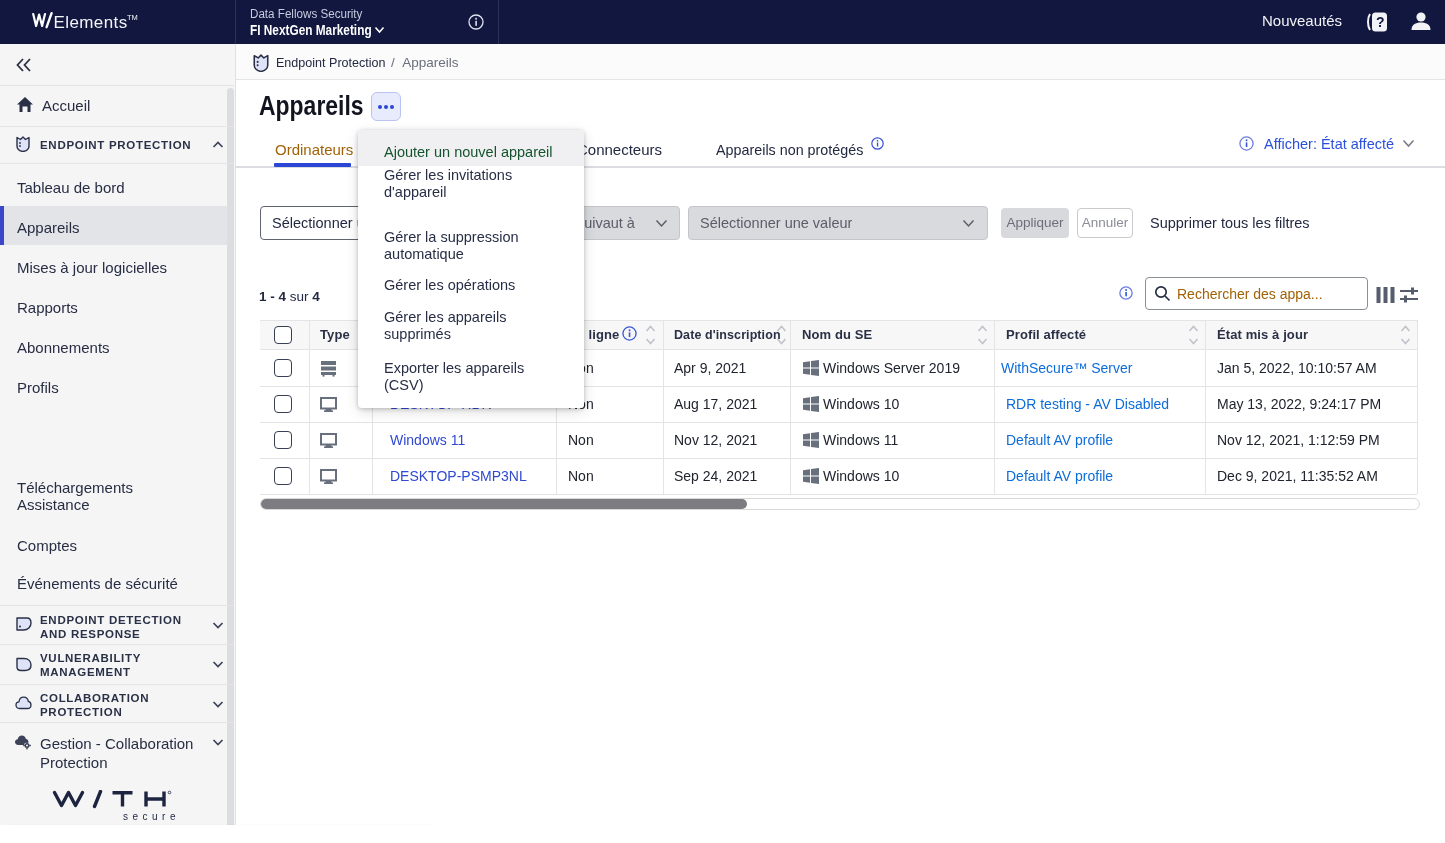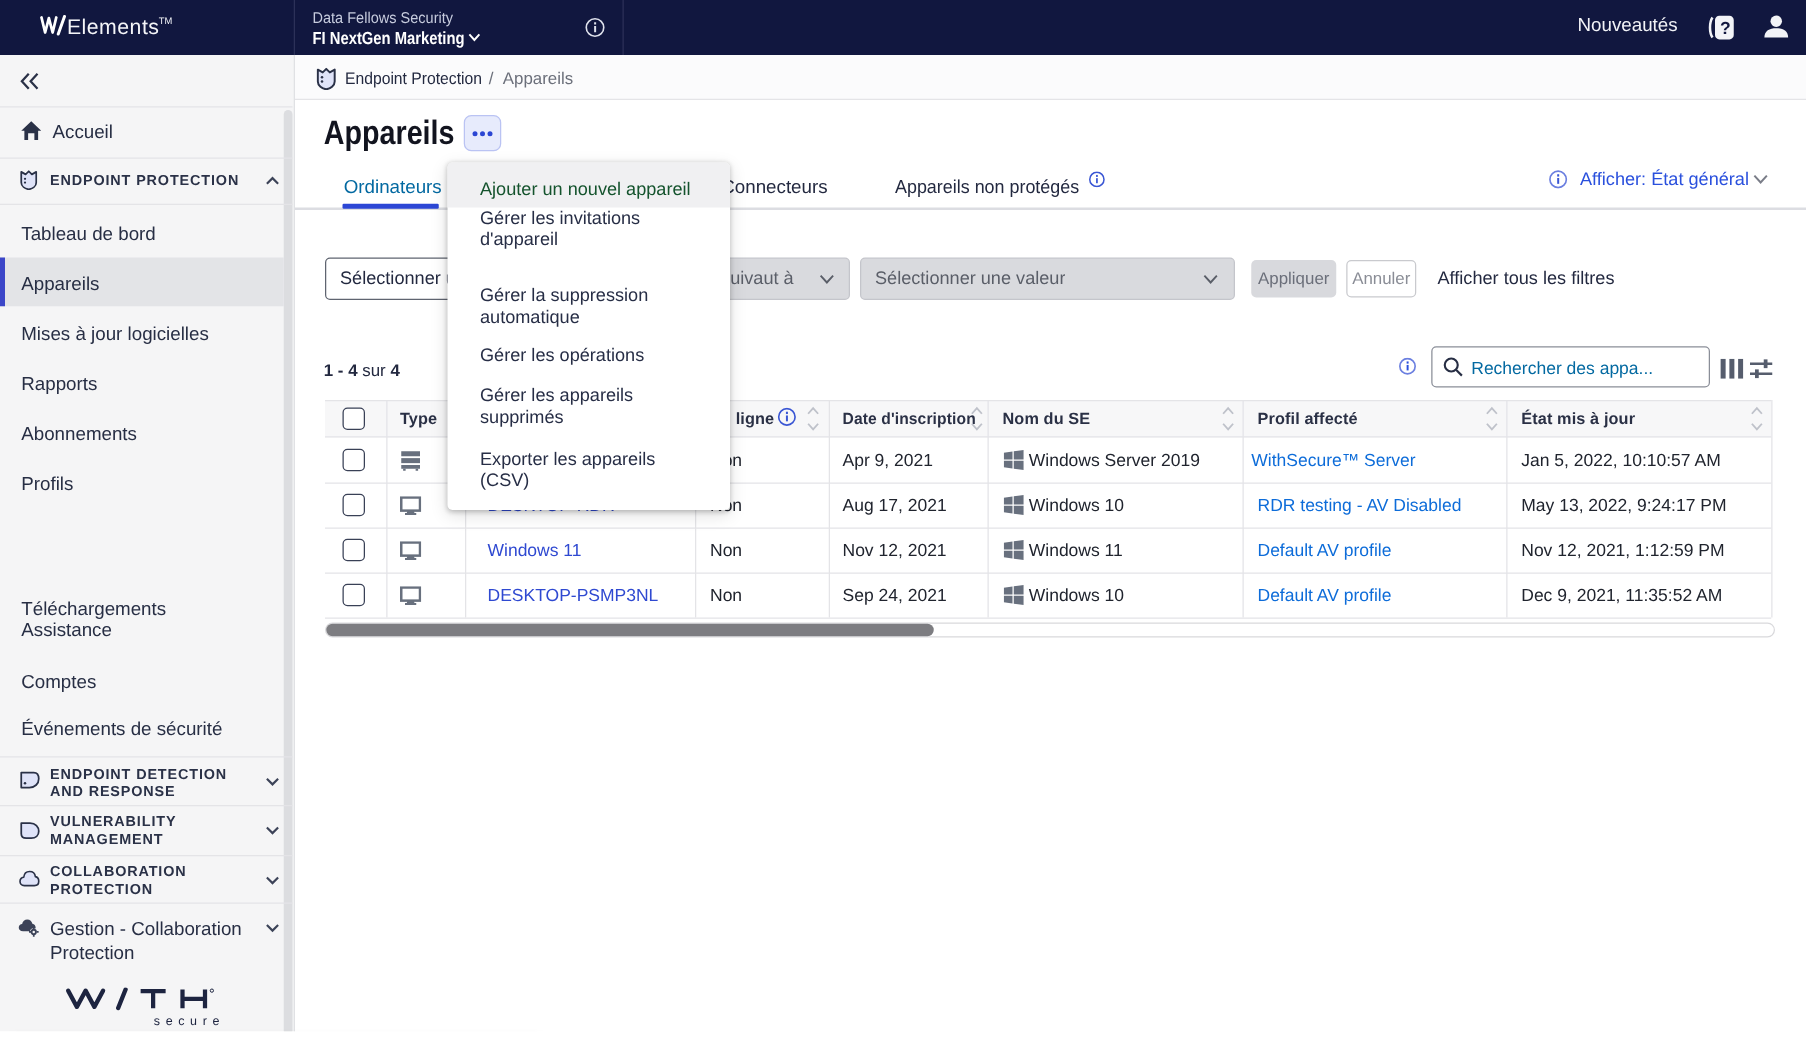--- a/index.html
+++ b/index.html
@@ -30,38 +30,38 @@
 .crumb-t2 { position:absolute; left:391px; top:55px; font-size:13.5px; color:#6b6f7a; }
 
 
 #title { position:absolute; left:259px; top:91px; font-size:27px; font-weight:bold; color:#12141f; transform:scaleX(.85); transform-origin:left; }
 #dots-btn { position:absolute; left:371px; top:92px; width:30px; height:29px; background:#e7ebfc; border:1.5px solid #bac3f3; border-radius:6px; }
 #dots-btn span { position:absolute; top:12px; width:4px; height:4px; border-radius:50%; background:#2b46d3; }
 
 
 #tabline { position:absolute; left:236px; top:166px; width:1209px; height:1.5px; background:#dcdde2; }
 .tab { position:absolute; top:141px; font-size:15px; color:#232940; white-space:nowrap; }
-#tab-active { color:#0369a1; }
+#tab-active { color:#a16207; }
 #tab-underline { position:absolute; left:274px; top:163px; width:77px; height:4px; background:#2c47d5; border-radius:1px; }
 .afficher { position:absolute; left:1264px; top:136px; font-size:14.5px; color:#2a50dd; }
 
 
 .sel { position:absolute; top:206px; height:34px; border-radius:4px; font-size:14.5px; }
 .sel-on { background:#fff; border:1px solid #5f6470; color:#232940; }
 .sel-off { background:#d9dade; border:1px solid #c4c5cb; color:#5a5e68; }
 .sel-label { position:absolute; left:11px; top:8px; white-space:nowrap; overflow:hidden; }
 .btn { position:absolute; top:208px; height:30px; border-radius:4px; font-size:13.5px; text-align:center; }
 #btn-apply { left:1001px; width:68px; background:#d8d9dd; color:#6b6f7a; line-height:30px; }
 #btn-cancel { left:1077px; width:56px; background:#fff; border:1px solid #c9cace; color:#8a8d96; line-height:28px; }
 #suppr { position:absolute; left:1150px; top:215px; font-size:14.5px; color:#232940; }
 
 
 #count { position:absolute; left:259px; top:289px; font-size:13.5px; color:#232940; }
 #search { position:absolute; left:1145px; top:277px; width:223px; height:33px; border:1px solid #8a8e98; border-radius:4px; background:#fff; }
-#search span { position:absolute; left:31px; top:8px; font-size:14px; color:#0369a1; }
+#search span { position:absolute; left:31px; top:8px; font-size:14px; color:#a16207; }
 
 
 .th { position:absolute; font-size:13px; font-weight:bold; color:#2a3045; white-space:nowrap; letter-spacing:.1px; }
 .td { position:absolute; font-size:14px; color:#20242e; white-space:nowrap; }
 .link-i { color:#2f49d1; }
 .link-a { color:#0d6cd9; }
 .rowline { position:absolute; left:260px; width:1157px; height:1px; background:#e4e4e7; }
 .colline { position:absolute; top:320px; width:1px; height:174px; background:#e4e4e7; }
 #thead { position:absolute; left:260px; top:320px; width:1157px; height:30px; background:#f7f7f8; border-top:1px solid #e4e4e7; border-bottom:1px solid #e4e4e7; }
 .cb { position:absolute; left:274px; width:18px; height:18px; border:1.5px solid #394056; border-radius:4px; background:#fff; }
@@ -222,21 +222,21 @@
     <circle cx="8" cy="8" r="7" fill="none" stroke="#3a56d4" stroke-width="1.5"></circle>
     <rect x="7.2" y="6.8" width="1.7" height="5" fill="#3a56d4"></rect>
       <rect x="7.2" y="3.6" width="1.7" height="2" fill="#3a56d4"></rect>
   </svg>
   <div id="tab-underline"></div>
   <svg class="abs" style="left:1239px;top:136px" width="15" height="15" viewBox="0 0 16 16">
     <circle cx="8" cy="8" r="7" fill="none" stroke="#6b7fe0" stroke-width="1.4"></circle>
     <rect x="7.2" y="6.8" width="1.7" height="5" fill="#3a56d4"></rect>
       <rect x="7.2" y="3.6" width="1.7" height="2" fill="#3a56d4"></rect>
   </svg>
-  <div class="afficher">Afficher: État général</div>
+  <div class="afficher">Afficher: État affecté</div>
   <svg class="abs" style="left:1402px;top:139px" width="13" height="9" viewBox="0 0 13 9">
       <path d="M1.5 1.5 L6.5 7 L11.5 1.5" fill="none" stroke="#7a7d88" stroke-width="1.6"></path>
     </svg>
 
   <div class="sel sel-on" style="left:260px;width:290px">
       <div class="sel-label">Sélectionner un filtre</div>
     </div>
   <div class="sel sel-off" style="left:556px;width:124px">
       <div class="sel-label">équivaut à</div>
     </div>
@@ -244,21 +244,21 @@
       <div class="sel-label">Sélectionner une valeur</div>
     </div>
   <svg class="abs" style="left:655px;top:219px" width="13" height="9" viewBox="0 0 13 9">
       <path d="M1.5 1.5 L6.5 7 L11.5 1.5" fill="none" stroke="#5a5e68" stroke-width="1.5"></path>
     </svg>
   <svg class="abs" style="left:962px;top:219px" width="13" height="9" viewBox="0 0 13 9">
       <path d="M1.5 1.5 L6.5 7 L11.5 1.5" fill="none" stroke="#5a5e68" stroke-width="1.5"></path>
     </svg>
   <div class="btn" id="btn-apply">Appliquer</div>
   <div class="btn" id="btn-cancel">Annuler</div>
-  <div id="suppr">Afficher tous les filtres</div>
+  <div id="suppr">Supprimer tous les filtres</div>
 
   <div id="count"><b>1 - 4</b> <span style="font-weight:normal">sur</span> <b>4</b></div>
   <svg class="abs" style="left:1119px;top:286px" width="14" height="14" viewBox="0 0 16 16">
     <circle cx="8" cy="8" r="7" fill="none" stroke="#6b7fe0" stroke-width="1.5"></circle>
     <rect x="7.2" y="6.8" width="1.8" height="5" fill="#2a50dd"></rect>
       <rect x="7.2" y="3.6" width="1.8" height="2" fill="#2a50dd"></rect>
   </svg>
   <div id="search">
       <span>Rechercher des appa...</span>
     </div>

